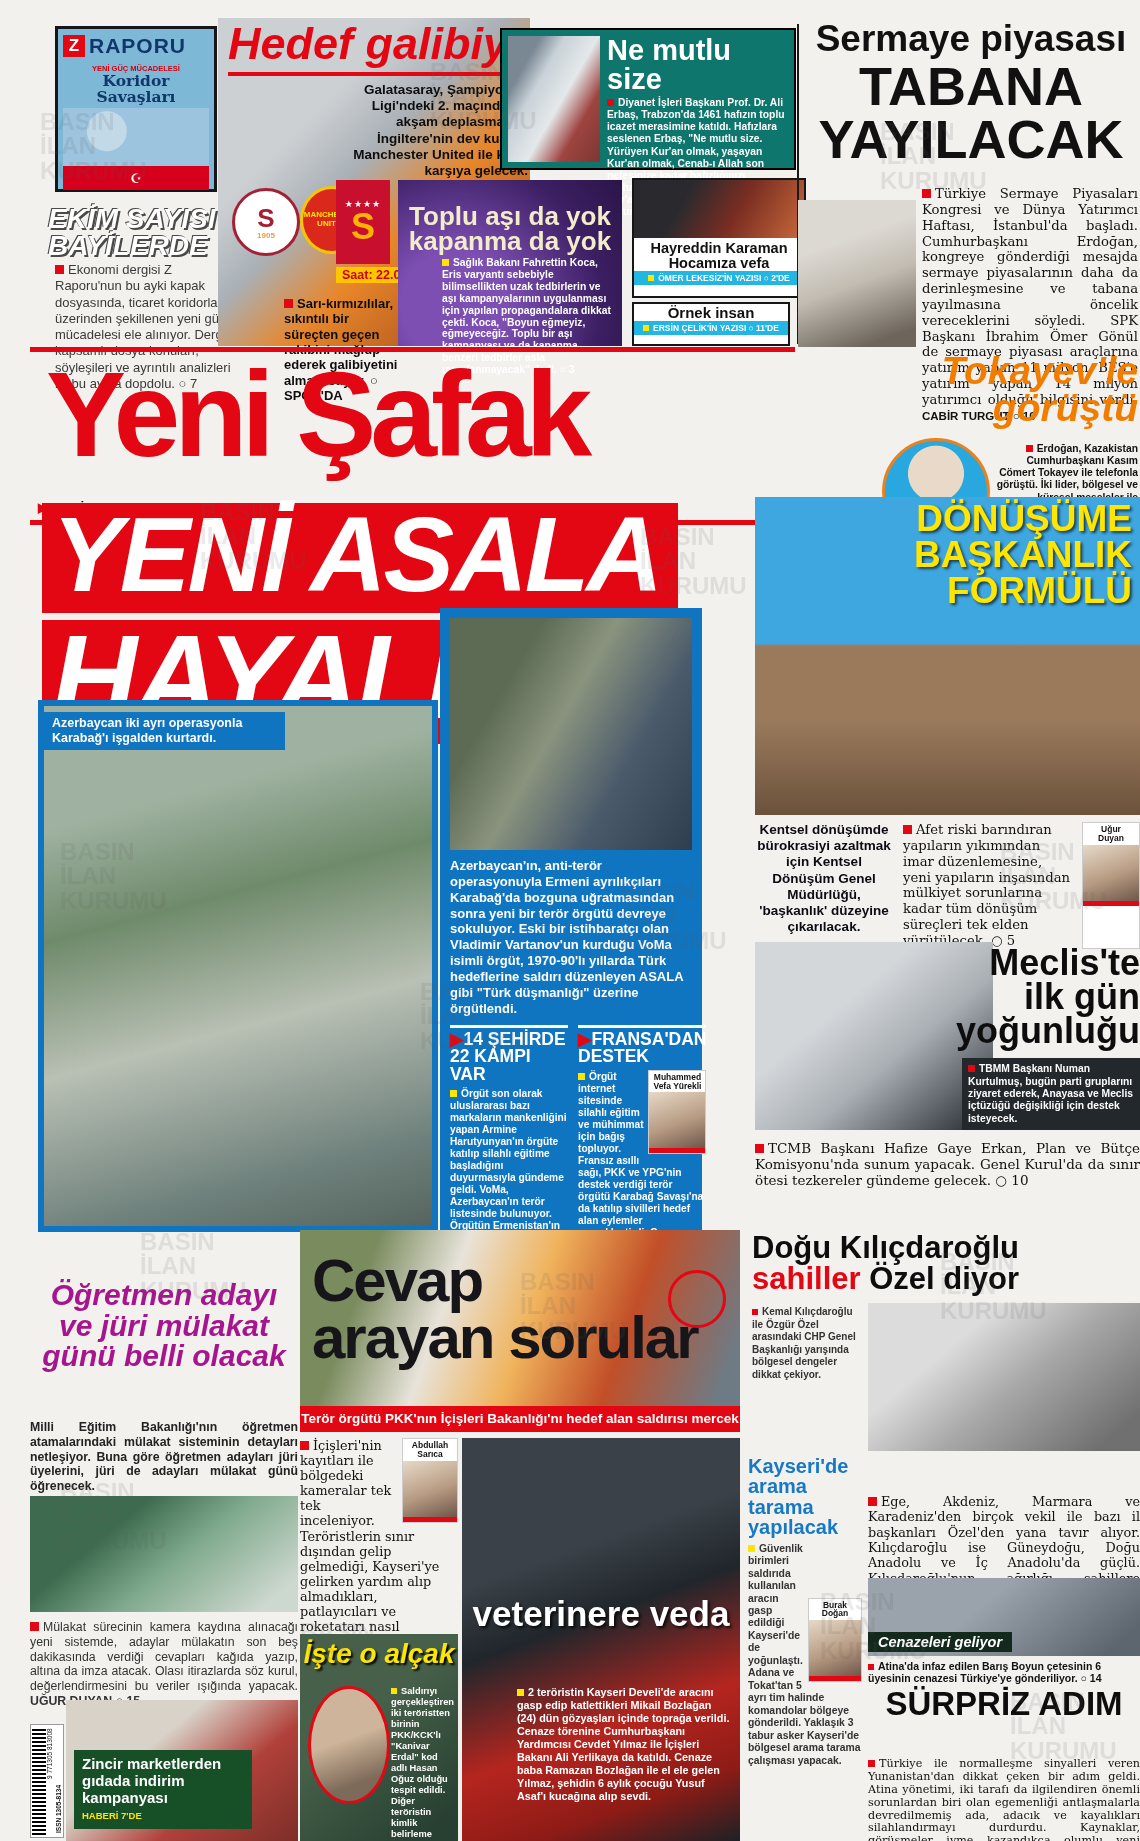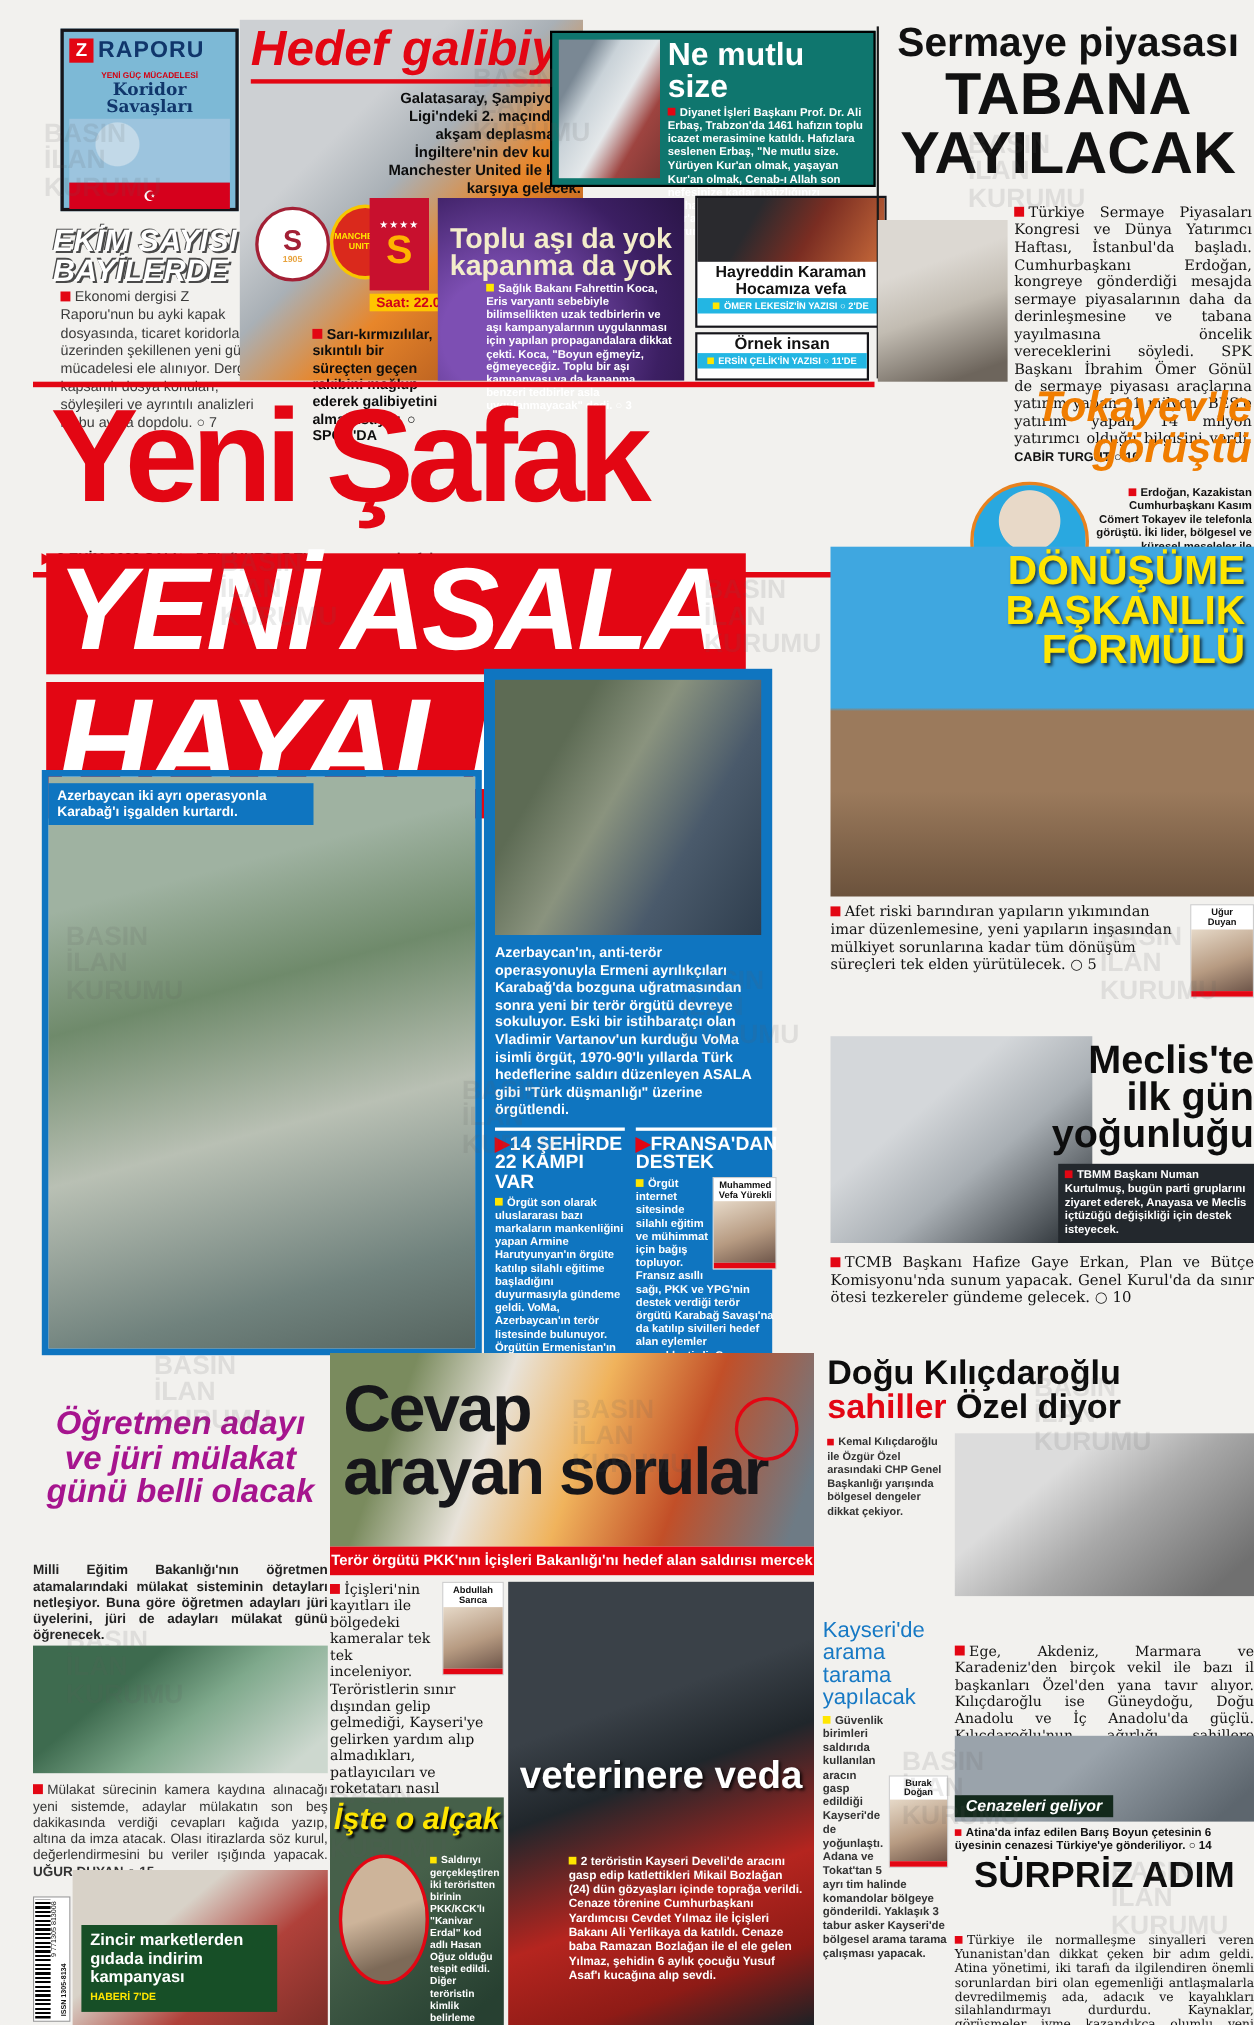--- a/index.html
+++ b/index.html
@@ -173,20 +173,21 @@
   </div>
 
   <div class="abs" style="left:755px;top:497px;width:385px;height:318px;background:linear-gradient(180deg,#3fa7e0 0 46%,#9b7a5c 47% 70%,#6b523c);">
     <div style="position:absolute;right:8px;top:4px;width:320px;text-align:right;font-weight:900;font-size:37px;line-height:0.97;color:#ffe600;text-shadow:2px 2px 3px rgba(0,0,0,0.65);">
       <div>DÖNÜŞÜME</div>
       <div>BAŞKANLIK</div>
       <div>FORMÜLÜ</div>
     </div>
   </div>
   <div class="abs" style="left:755px;top:822px;width:385px;display:flex;gap:10px;">
+    <div style="width:138px;flex:none;text-align:center;font-weight:800;font-size:13.5px;line-height:1.2;color:#0b0b14;">Kentsel dönüşümde bürokrasiyi azaltmak için Kentsel Dönüşüm Genel Müdürlüğü, 'başkanlık' düzeyine çıkarılacak.</div>
     <div class="serif" style="flex:1;font-size:13.2px;line-height:1.2;"><span class="sq r"></span><span>Afet riski barındıran yapıların yıkımından imar düzenlemesine, yeni yapıların inşasından mülkiyet sorunlarına kadar tüm dönüşüm süreçleri tek elden yürütülecek. ○ 5</span></div>
     <div class="byl" style="width:56px;flex:none;">
       <div class="nm"><span>Uğur</span><br><span>Duyan</span></div>
       <div class="pt"></div>
       <div class="rb"></div>
     </div>
   </div>
 
   <div class="abs" style="left:755px;top:942px;width:385px;height:188px;">
     <div style="position:absolute;left:0;top:0;width:238px;height:188px;background:linear-gradient(140deg,#d4d7da 0 35%,#a9afb4 60%,#31373c 95%);"></div>
@@ -257,21 +258,21 @@
   <div class="abs" style="left:462px;top:1438px;width:278px;height:403px;background:linear-gradient(160deg,#3a4148 0 30%,#20262b 45%,#b5251f 68%,#8e1b16 85%,#1d2125);">
     <div style="position:absolute;left:0;top:158px;width:100%;text-align:center;font-weight:900;font-size:35px;line-height:1;color:#fff;text-shadow:2px 2px 3px rgba(0,0,0,0.8);">
       <div>veterinere veda</div>
     </div>
     <div style="position:absolute;left:55px;top:248px;width:214px;color:#fff;font-weight:700;font-size:10.8px;line-height:1.2;">
       <span class="sq y" style="width:7px;height:7px;"></span><span>2 teröristin Kayseri Develi'de aracını gasp edip katlettikleri Mikail Bozlağan (24) dün gözyaşları içinde toprağa verildi. Cenaze törenine Cumhurbaşkanı Yardımcısı Cevdet Yılmaz ile İçişleri Bakanı Ali Yerlikaya da katıldı. Cenaze baba Ramazan Bozlağan ile el ele gelen Yılmaz, şehidin 6 aylık çocuğu Yusuf Asaf'ı kucağına alıp sevdi.</span>
     </div>
   </div>
 
   <div class="abs" style="left:748px;top:1456px;width:114px;">
-    <div style="font-weight:400;font-size:20px;line-height:1.02;color:#1779c4;margin-top:16px;">Kayseri'de arama tarama yapılacak</div>
+    <div style="font-weight:700;font-size:20px;line-height:1.02;color:#1779c4;">Kayseri'de arama tarama yapılacak</div>
     <div class="byl" style="float:right;width:52px;margin:60px 0 2px 4px;">
       <div class="nm"><span>Burak</span><br><span>Doğan</span></div>
       <div class="pt"></div>
       <div class="rb"></div>
     </div>
     <div style="font-weight:700;font-size:10.4px;line-height:1.2;color:#333;margin-top:5px;">
       <span class="sq y" style="width:7px;height:7px;"></span><span>Güvenlik birimleri saldırıda kullanılan aracın gasp edildiği Kayseri'de de yoğunlaştı. Adana ve Tokat'tan 5 ayrı tim halinde komandolar bölgeye gönderildi. Yaklaşık 3 tabur asker Kayseri'de bölgesel arama tarama çalışması yapacak.</span>
     </div>
   </div>
 

